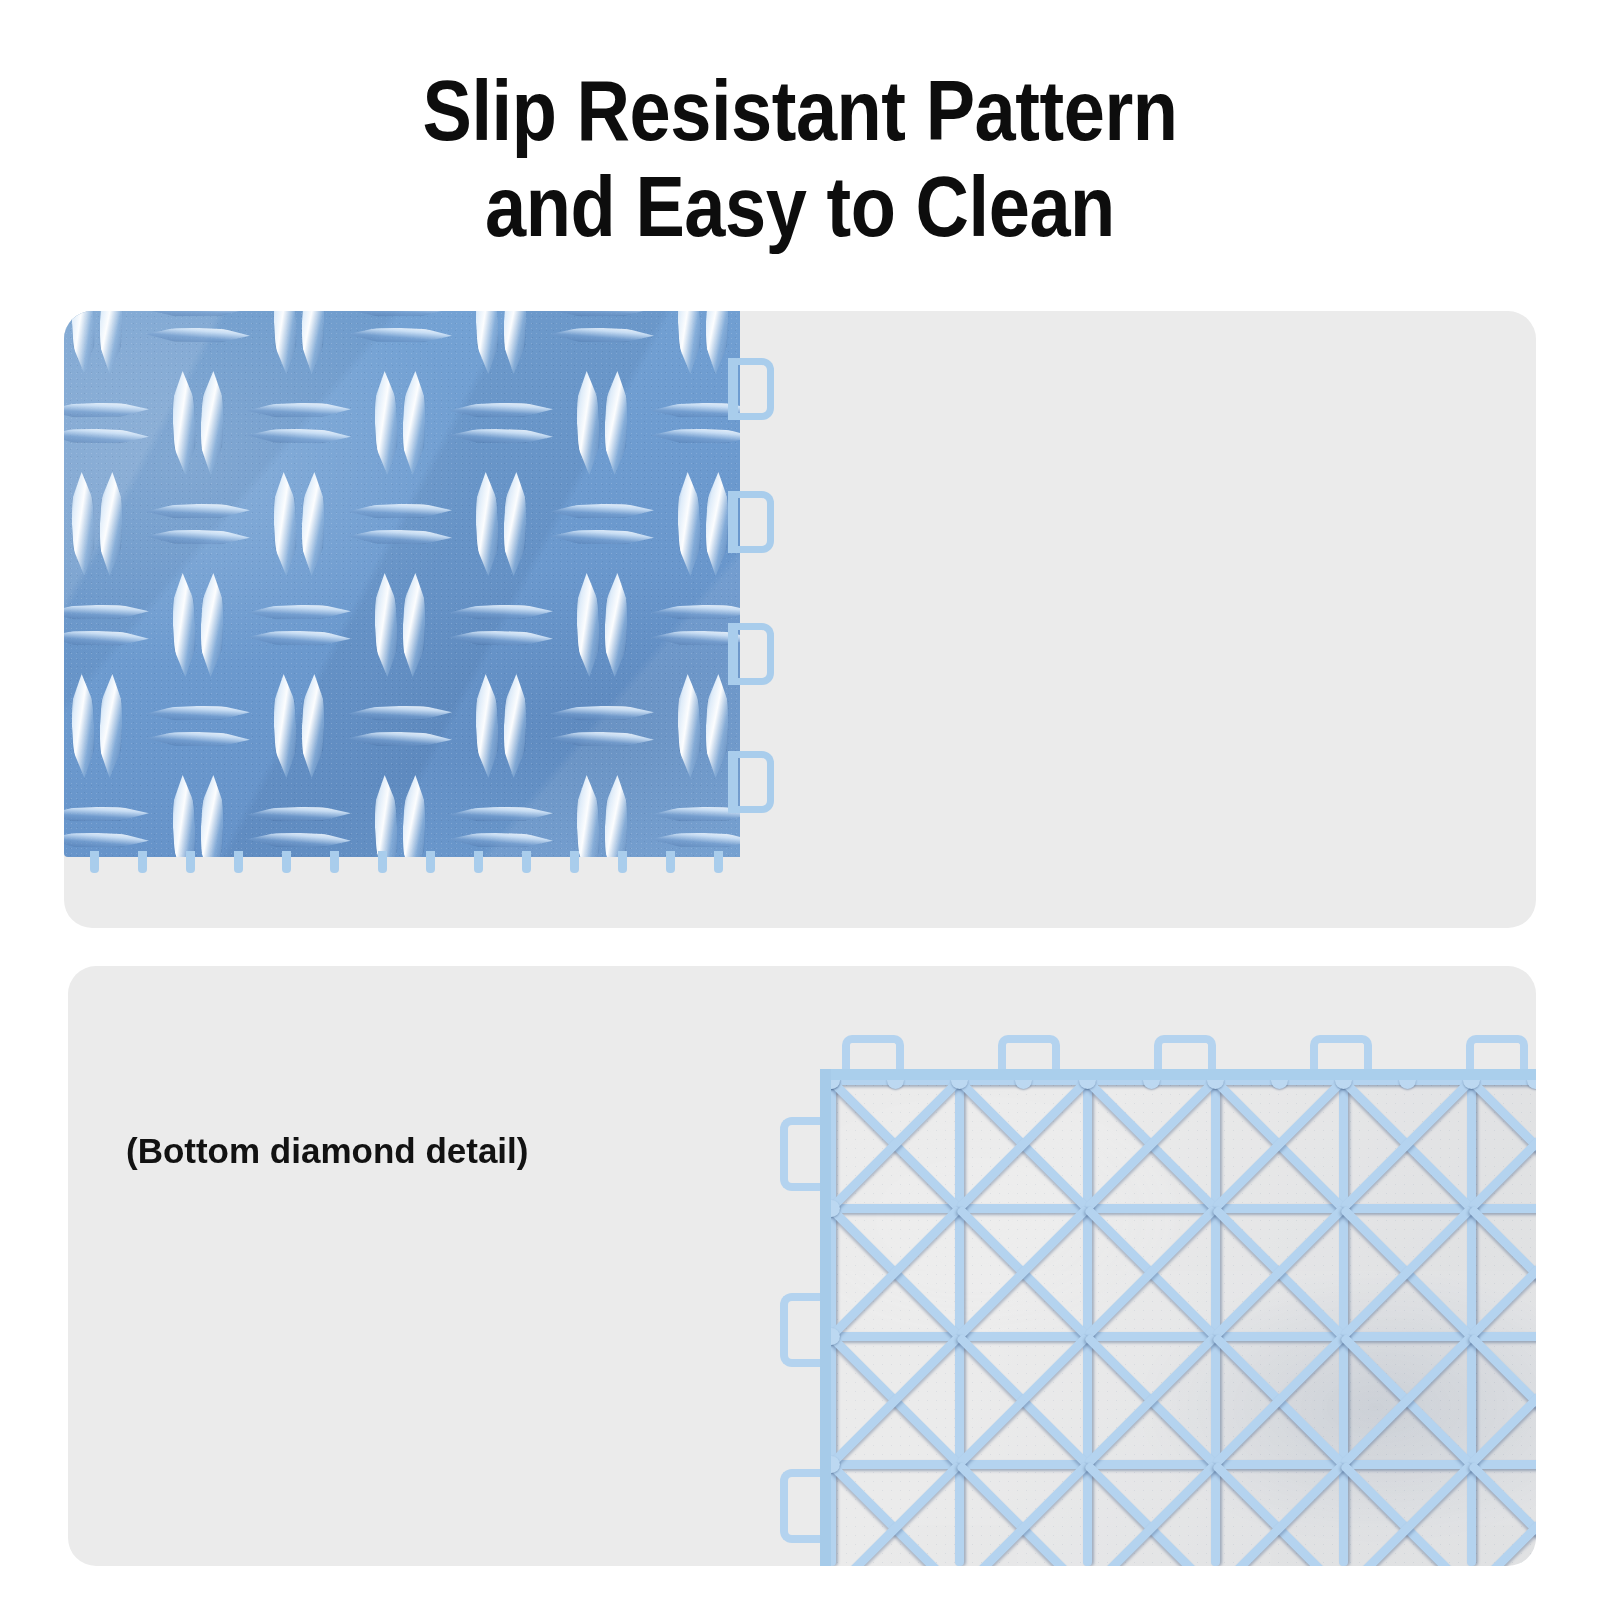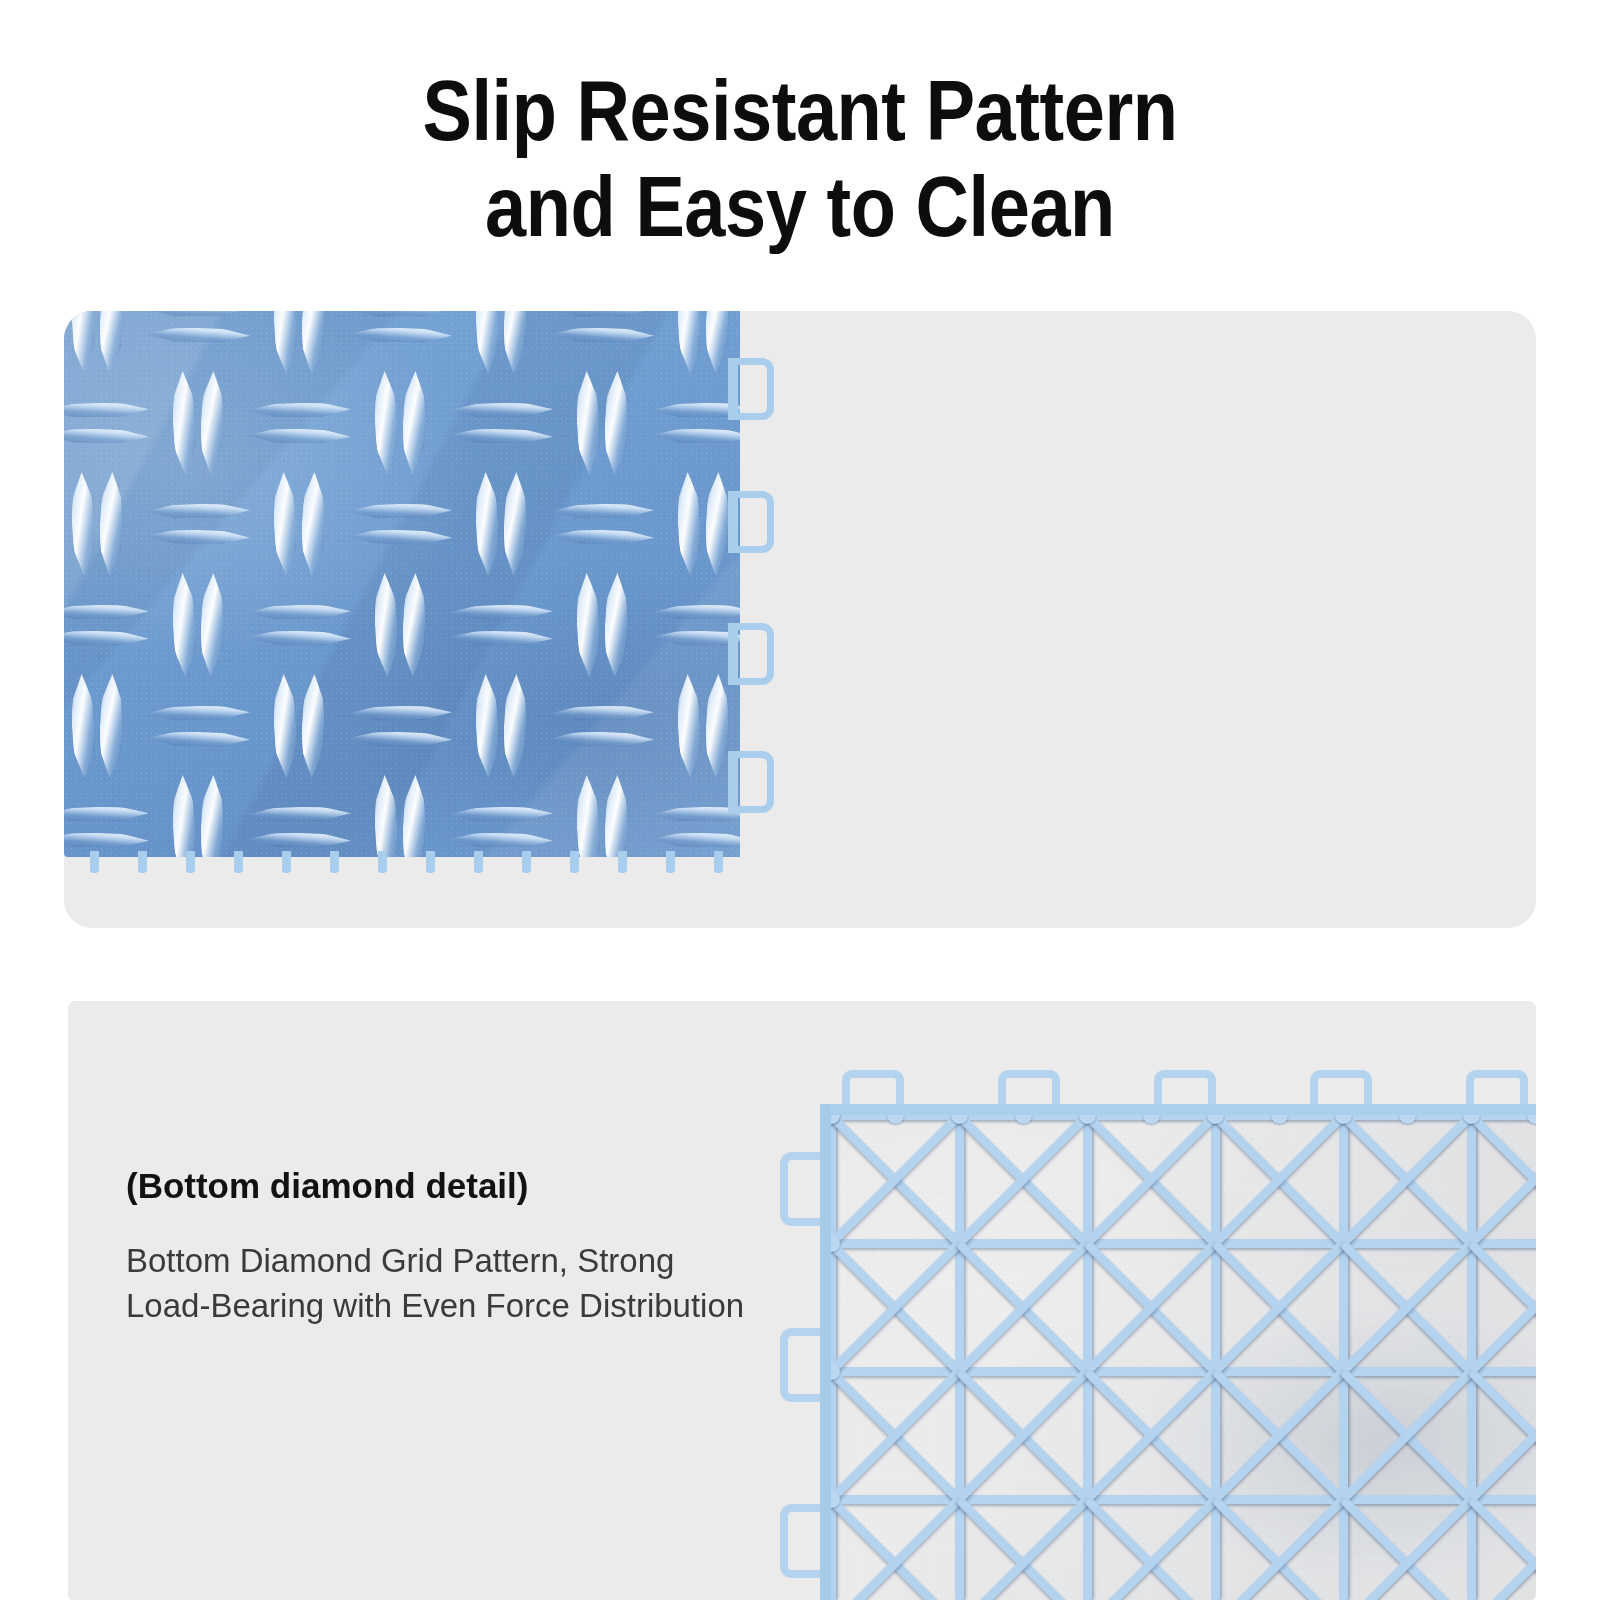--- a/index.html
+++ b/index.html
@@ -31,21 +31,21 @@
   }
 
   
   .panel{
     position:absolute;
     background:#ebebeb;
     border-radius:28px;
     overflow:hidden;
   }
   #panel-top{ left:64px; top:311px; width:1472px; height:617px; }
-  #panel-bottom{ left:68px; top:1001px; width:1468px; height:600px;border-radius:7px; }
+  #panel-bottom{ left:68px; top:966px; width:1468px; height:600px; }
 
   
   .caption-head{
     color:#121212;
     font-weight:700;
     font-size:35px;
     line-height:44px;
     white-space:nowrap;
   }
   .caption-body{
@@ -318,21 +318,20 @@
       </div>
   </div>
 
 
 </div>
 
 <div class="panel" id="panel-bottom">
 
   <div id="bottom-text">
     <div class="caption-head">(Bottom diamond detail)</div>
-    <div class="caption-body">Bottom Diamond Grid Pattern, Strong Load-Bearing with Even Force Distribution</div>
   </div>
 
   <div id="tile-bot-wrap">
     <div id="tab-field-top">
         <div class="tab-t" style="left:62px;top:4px;"></div>
         <div class="tab-t" style="left:218px;top:4px;"></div>
         <div class="tab-t" style="left:374px;top:4px;"></div>
         <div class="tab-t" style="left:530px;top:4px;"></div>
         <div class="tab-t" style="left:686px;top:4px;"></div>
       </div>

